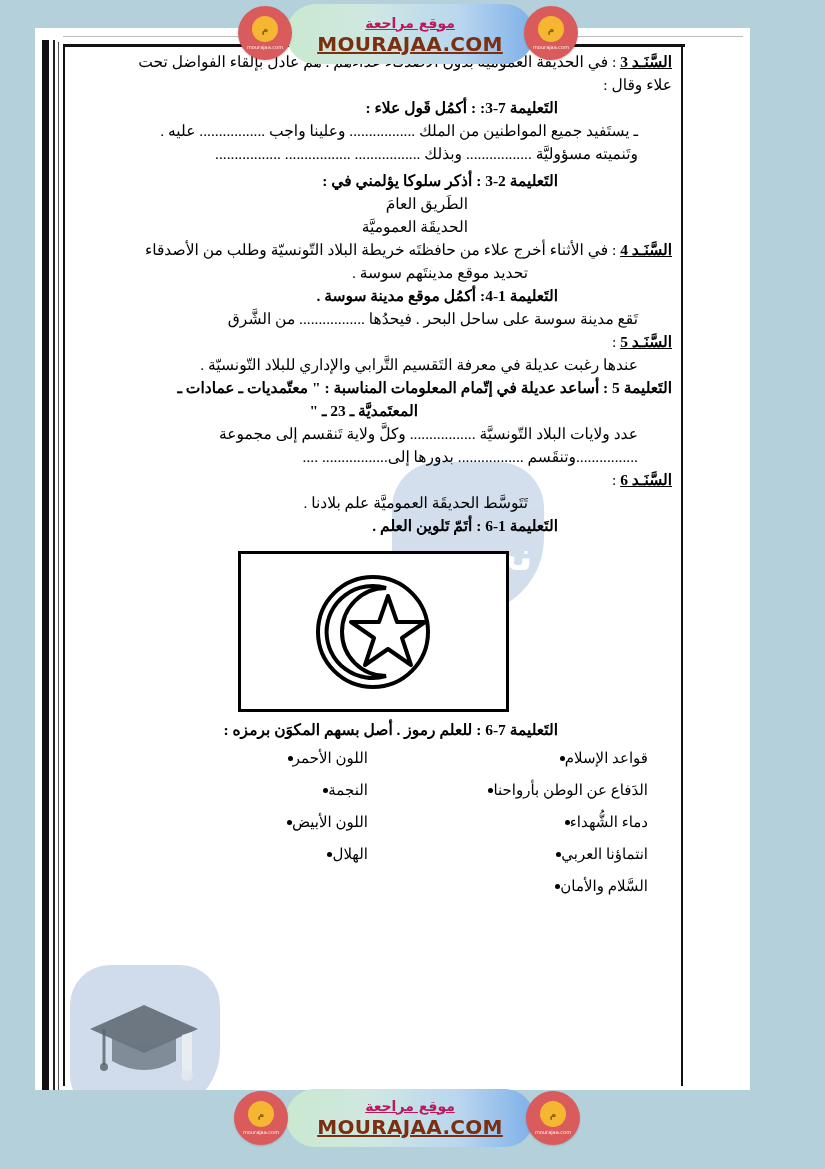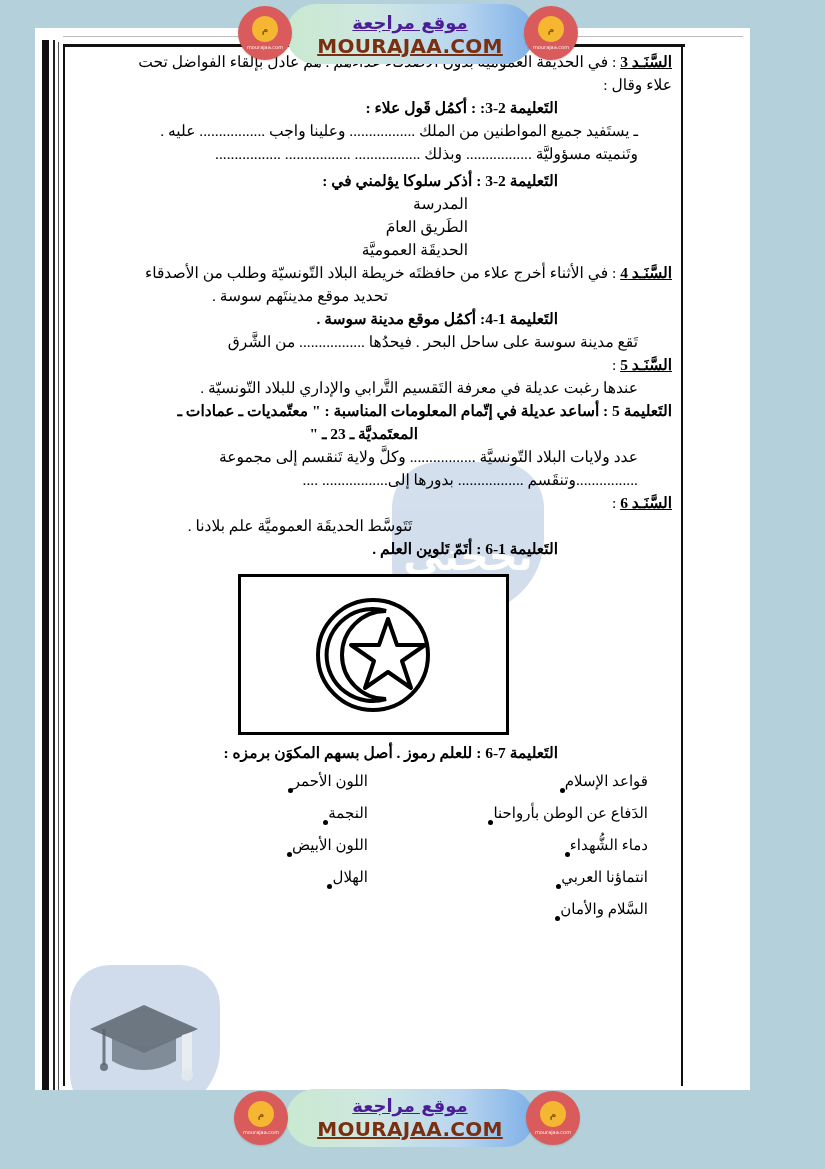--- a/index.html
+++ b/index.html
@@ -51,40 +51,40 @@
     direction:rtl;text-align:right;
     color:#000;
     font-size:15.5px;line-height:23px;
     z-index:5;
   }
   .ln{margin:0;padding:0 6px 0 4px;white-space:nowrap;}
   .bold{font-weight:bold;}
   .u-head{font-weight:bold;text-decoration:underline;letter-spacing:0.5px;}
   .ctr-ind{padding-right:120px;}
   .ind1{padding-right:40px;}
-  .ind2{padding-right:150px;text-align:center;}
+  .ind2{padding-right:150px;}
   .ind3{padding-right:210px;}
   .ind4{padding-right:260px;}
   .small-gap{height:4px;}
 
   
   .flag-wrap{display:flex;justify-content:center;margin:14px 0 6px 0;}
   .flag-box{
     width:265px;height:155px;border:3px solid #000;background:#fff;
     display:flex;align-items:center;justify-content:center;
   }
 
   
   .match{
     display:flex;flex-direction:row-reverse;justify-content:center;gap:10px;
     margin-top:6px;
   }
   .match-col{display:flex;flex-direction:column;gap:9px;width:270px;}
   .match-item{
-    display:flex;flex-direction:row;align-items:flex-end;
+    display:flex;flex-direction:row;align-items:center;
     width:100%;white-space:nowrap;
   }
   .match-col.colA .match-item{justify-content:flex-start;flex-direction:row;}
   .match-col.colB .match-item{justify-content:flex-start;flex-direction:row;}
   .bullet{
     width:5px;height:5px;border-radius:50%;background:#000;flex:0 0 auto;
   }
   .mlabel{font-size:15px;}
 
   
@@ -140,22 +140,22 @@
   .logo.l-left{left:10px;top:6px;}
   .logo.l-right{left:296px;top:6px;}
   .banner-bot .logo.l-left{left:6px;top:8px;}
   .banner-bot .logo.l-right{left:298px;top:8px;}
   .banner-text{
     position:absolute;left:58px;top:6px;width:248px;height:58px;z-index:4;
     display:flex;flex-direction:column;align-items:center;justify-content:center;
     gap:1px;
   }
   .bt1{
-    font-family:"DejaVu Sans",sans-serif;font-weight:bold;font-size:18px;
-    color:#4c1d95;text-decoration:underline;direction:rtl;
+    font-family:"DejaVu Sans",sans-serif;font-weight:bold;font-size:14px;
+    color:#be185d;text-decoration:underline;direction:rtl;
   }
   .bt2{
     font-family:"DejaVu Sans",sans-serif;font-weight:bold;font-size:20px;
     color:#7a2f10;text-decoration:underline;letter-spacing:.3px;
   }
   .bot-band{
     position:absolute;left:0;top:1090px;width:825px;height:79px;background:#b4d0da;z-index:20;
   }
 </style>
 </head>
@@ -187,27 +187,26 @@
 </div>
 
 <div class="content">
 
   <p class="ln">
     <span class="u-head">السَّنَـد 3</span>
     <span>: في الحديقَة العموميّه بدون الأصدقاء عداءهم . همّ عادل بإلقاء الفواضل تحت</span>
   </p>
   <p class="ln">علاء وقال :</p>
 
-  <p class="ln bold ctr-ind">التَعليمة 2-3:  : أكمُل قَول علاء :</p>
+  <p class="ln bold ctr-ind">التَعليمة 7-3:  : أكمُل قَول علاء :</p>
   <p class="ln ind1">ـ يستَفيد جميع المواطنين من الملك ................. وعلينا واجب ................. عليه .</p>
   <p class="ln ind1">وتَنميته مسؤوليَّة ................. وبذلك ................. ................. .................</p>
   <div class="small-gap"></div>
 
   <p class="ln bold ctr-ind">التَعليمة 2-3 :  أذكر سلوكا يؤلمني في :</p>
-  <p class="ln ind3">المدرسة</p>
   <p class="ln ind3">الطَريق العامَ</p>
   <p class="ln ind3">الحديقَة العموميَّة</p>
 
   <p class="ln">
     <span class="u-head">السَّنَـد 4</span>
     <span>: في الأثناء أخرج علاء من حافظتَه خريطة البلاد التّونسيّة وطلب من الأصدقاء</span>
   </p>
   <p class="ln ind2">تحديد موقع مدينتَهم سوسة .</p>
 
   <p class="ln bold ctr-ind">التَعليمة 1-4: أكمُل موقع مدينة سوسة .</p>

